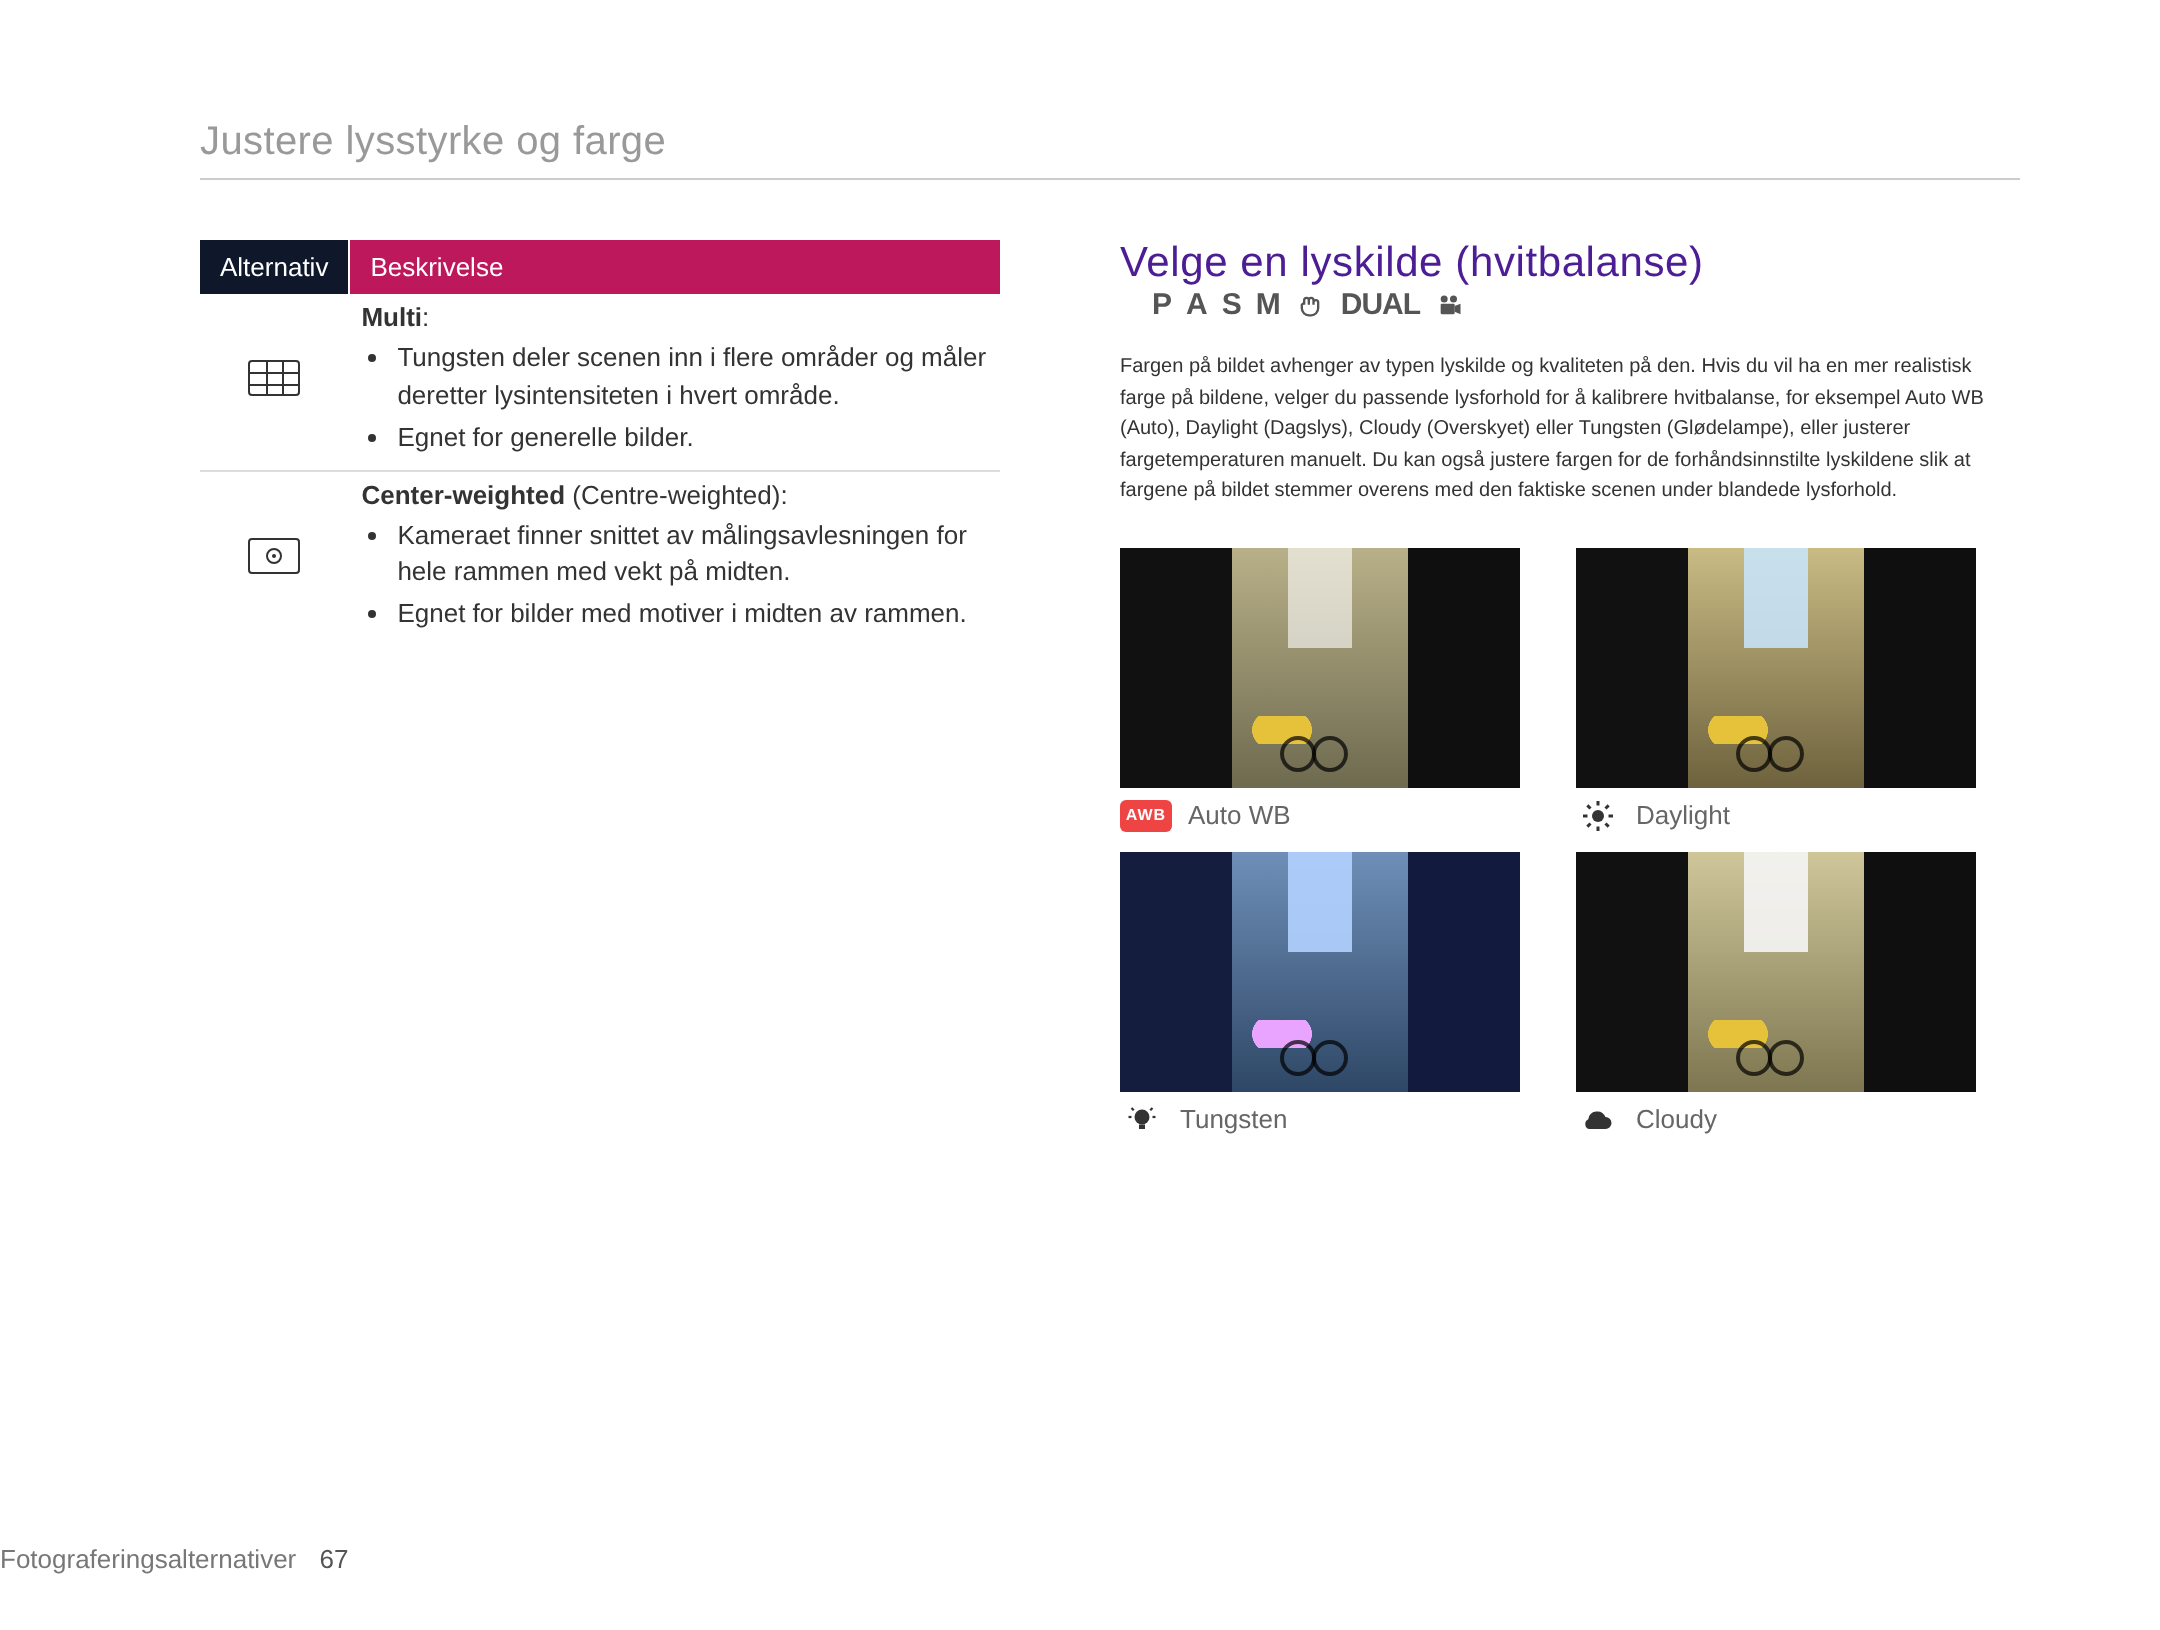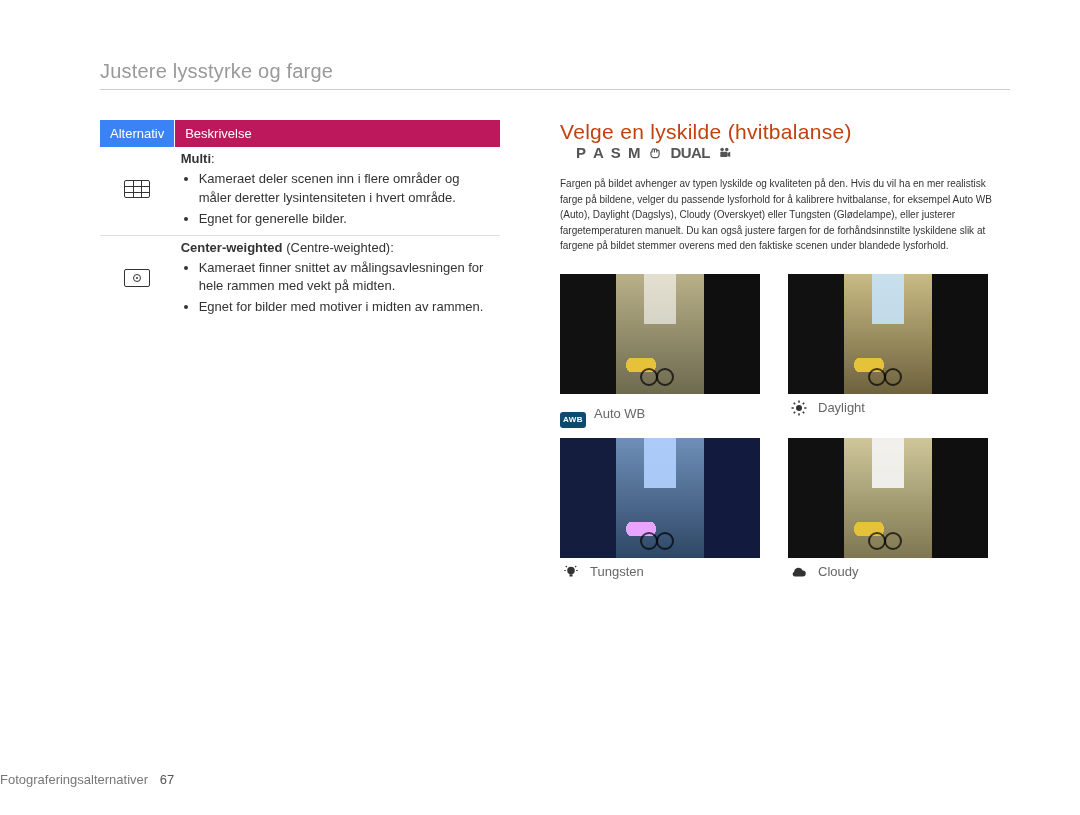--- a/index.html
+++ b/index.html
@@ -41,21 +41,21 @@
     font-size: 13px;
   }
   .opt-table thead th {
     background: #be185d;
     color: #fff;
     font-weight: 400;
     text-align: left;
     padding: 6px 10px;
   }
   .opt-table thead th:first-child {
-    background: #3b82f6;
+    background: #0f172a;
     width: 72px;
     border-right: 1px solid #fff;
   }
   .opt-table tbody td {
     padding: 4px 6px;
     border-bottom: 1px solid #ddd;
     vertical-align: middle;
     color: #333;
   }
   .opt-table tbody td:first-child {
@@ -95,21 +95,21 @@
   }
   .meter-icon.center::after {
     content:""; position:absolute; left:50%; top:50%;
     width:2px; height:2px; background:#333; border-radius:50%;
     transform:translate(-50%,-50%);
   }
 
   
   .section-title {
     font-size: 21px;
-    color: #c2410c;
+    color: #4c1d95;
     font-weight: 400;
     display: inline;
     letter-spacing: 0.3px;
   }
   .mode-letters {
     display:inline-flex;
     align-items:center;
     gap: 7px;
     margin-left: 16px;
     font-size: 15px;
@@ -182,22 +182,22 @@
   .tint-cloud .road{ background: linear-gradient(#cfc79a, #7d7650);}
   .tint-cloud .sky { background: rgba(245,245,245,0.9);}
   .tint-tung .road { background: linear-gradient(#6f8fb8, #2e4766);}
   .tint-tung .sky  { background: rgba(180,210,255,0.9);}
   .tint-tung .alley{ background: linear-gradient(to right, rgba(10,20,60,0.82) 0%, rgba(10,20,60,0.82) 28%, transparent 28%, transparent 72%, rgba(10,20,60,0.85) 72%);}
   .tint-tung .flowers { filter: hue-rotate(210deg) saturate(1.2);}
 
   
   .wb-icon { display:inline-flex; width:22px; height:16px; align-items:center; justify-content:center; }
   .wb-icon.awb {
-    background:#0c4a6e; color:#fff; font-size:8px; font-weight:700;
-    border-radius:3px; letter-spacing:0.5px; padding:1px 2px; width:auto; min-width:26px;margin-top:12px;
+    background:#ef4444; color:#fff; font-size:8px; font-weight:700;
+    border-radius:3px; letter-spacing:0.5px; padding:1px 2px; width:auto; min-width:26px;
   }
   .wb-icon.sun svg, .wb-icon.cloud svg, .wb-icon.bulb svg { width:18px; height:18px; }
 
   .footer {
     position:absolute; bottom:28px; left:0; right:0;
     text-align:left;
     font-size: 13px; color:#777;
   }
   .footer .pn { margin-left:8px; color:#555;}
 </style>
@@ -217,21 +217,21 @@
             <th>Alternativ</th>
             <th>Beskrivelse</th>
           </tr>
         </thead>
         <tbody>
           <tr>
             <td><span class="meter-icon multi"></span></td>
             <td>
               <span class="title">Multi</span><span>:</span>
               <ul>
-                <li>Kameraet deler scenen inn i flere områder og måler deretter lysintensiteten i hvert område.</li>
+                <li>Tungsten deler scenen inn i flere områder og måler deretter lysintensiteten i hvert område.</li>
                 <li>Egnet for generelle bilder.</li>
               </ul>
             </td>
           </tr>
           <tr class="noborder">
             <td><span class="meter-icon center"></span></td>
             <td>
               <span class="title">Center-weighted</span><span> (Centre-weighted):</span>
               <ul>
                 <li>Kameraet finner snittet av målingsavlesningen for hele rammen med vekt på midten.</li>

